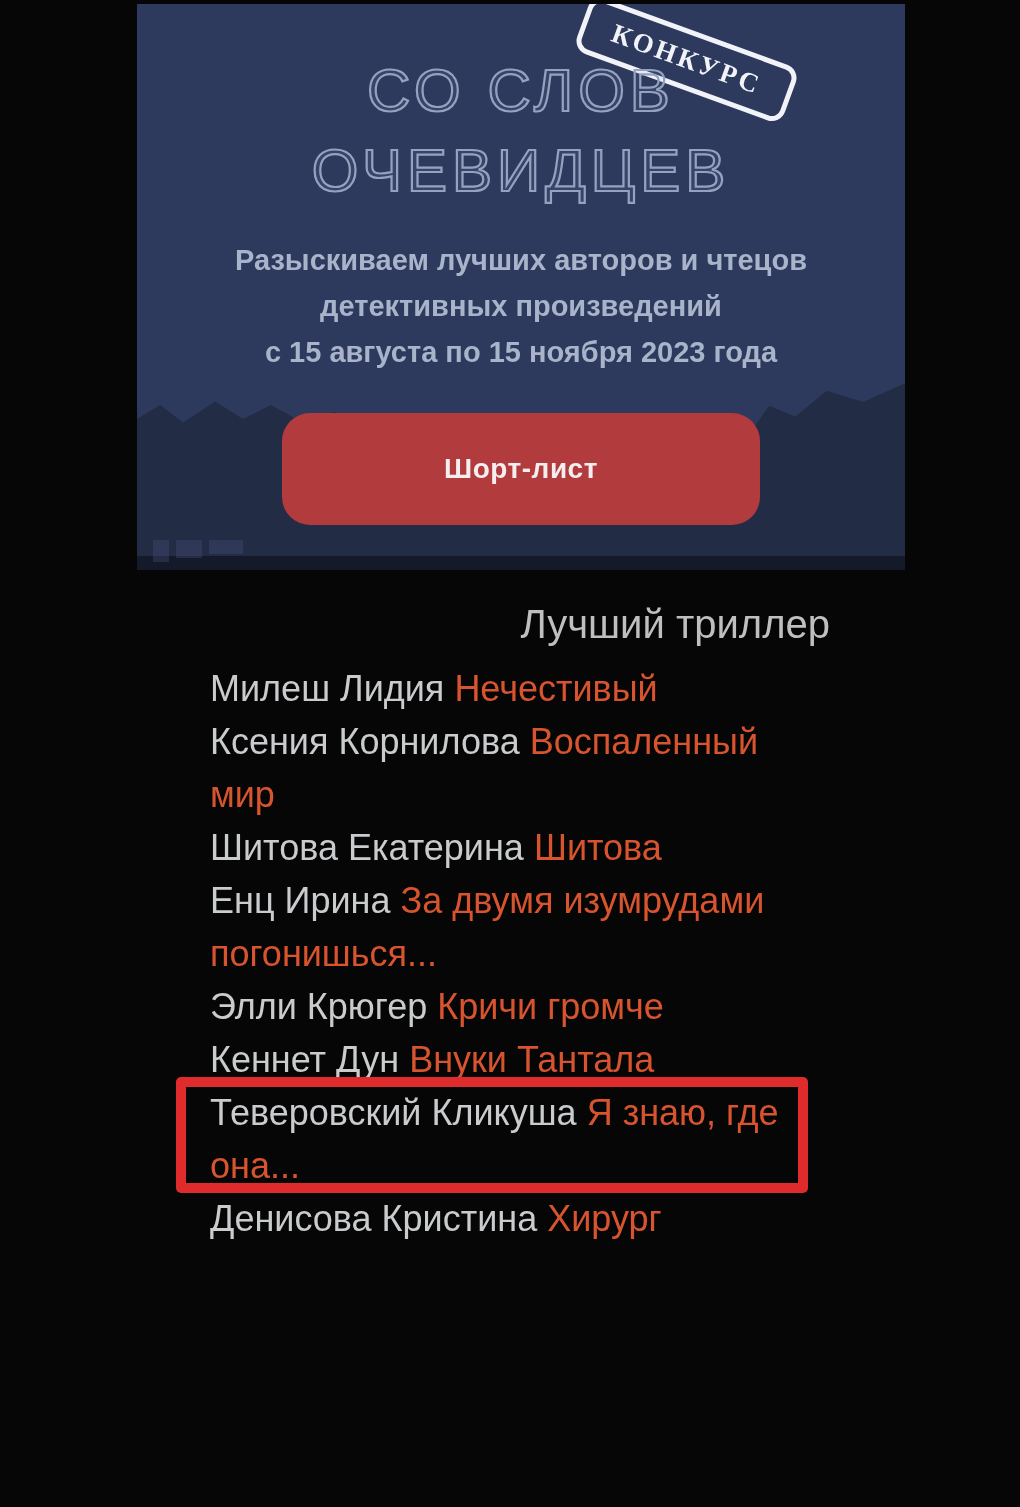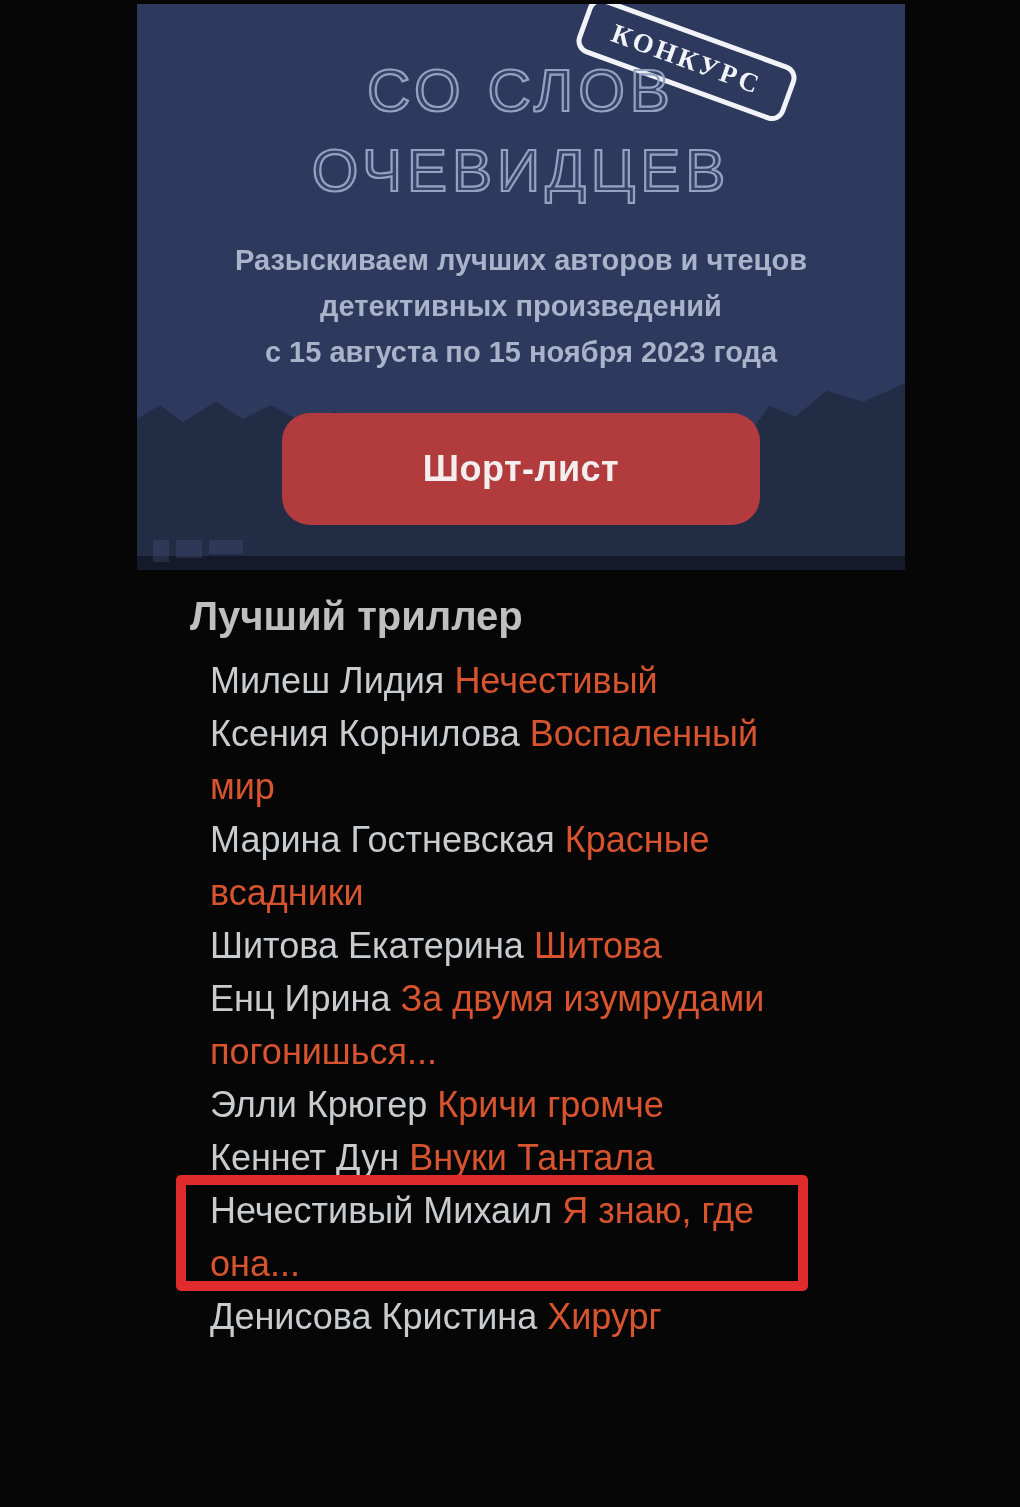--- a/index.html
+++ b/index.html
@@ -75,38 +75,38 @@
     position: relative;
     display: block;
     margin: 38px auto 4px;
     width: 478px; height: 112px;
     background: var(--button, #b23b3e);
     border: none;
     border-radius: 28px;
     color: #f5eeee;
     font-family: "Liberation Sans", sans-serif;
     font-weight: bold;
-    font-size: 36px;
+    font-size: 28px;
     letter-spacing: 0.5px;
     cursor: pointer;
   }
 
   
   .shortlist {
     position: absolute;
     left: 210px; top: 586px;
     width: 570px;
   }
   .shortlist-heading {
     width: 640px;
-    margin: 4px 0 12px -20px;
-    text-align: left;
+    margin: 12px 0 12px -20px;
+    text-align: right;
     font-size: 40px;
     line-height: 52px;
-    font-weight: bold;
+    font-weight: normal;
     color: var(--heading-text, #bfbfbf);
   }
   .entry {
     position: relative;
     font-size: 36px;
     line-height: 53px;
     color: var(--author-text, #c9cbcd);
   }
   .entry .title { color: var(--title-text, #d8542f); text-align: center; }
   .entry.highlighted .red-box {
@@ -147,23 +147,22 @@
     </div>
 
     <button class="shortlist-button">Шорт-лист</button>
   </div>
 
   <div class="shortlist">
     <h2 class="shortlist-heading">Лучший триллер</h2>
     <div>
         <div class="entry"><span class="author">Милеш Лидия</span> <span class="title">Нечестивый</span></div>
         <div class="entry"><span class="author">Ксения Корнилова</span> <span class="title">Воспаленный мир</span></div>
-        <div class="entry"><span class="author">Марина Гостневская</span> <span class="title">Красные всадники</span></div>
         <div class="entry"><span class="author">Шитова Екатерина</span> <span class="title">Шитова</span></div>
         <div class="entry"><span class="author">Енц Ирина</span> <span class="title">За двумя изумрудами погонишься...</span></div>
         <div class="entry"><span class="author">Элли Крюгер</span> <span class="title">Кричи громче</span></div>
         <div class="entry"><span class="author">Кеннет Дун</span> <span class="title">Внуки Тантала</span></div>
-        <div class="entry highlighted"><span class="author">Нечестивый Михаил</span> <span class="title">Я знаю, где она...</span><div class="red-box"></div></div>
+        <div class="entry highlighted"><span class="author">Теверовский Кликуша</span> <span class="title">Я знаю, где она...</span><div class="red-box"></div></div>
         <div class="entry"><span class="author">Денисова Кристина</span> <span class="title">Хирург</span></div>
       </div>
   </div>
 
 </div>
 
 </body></html>

